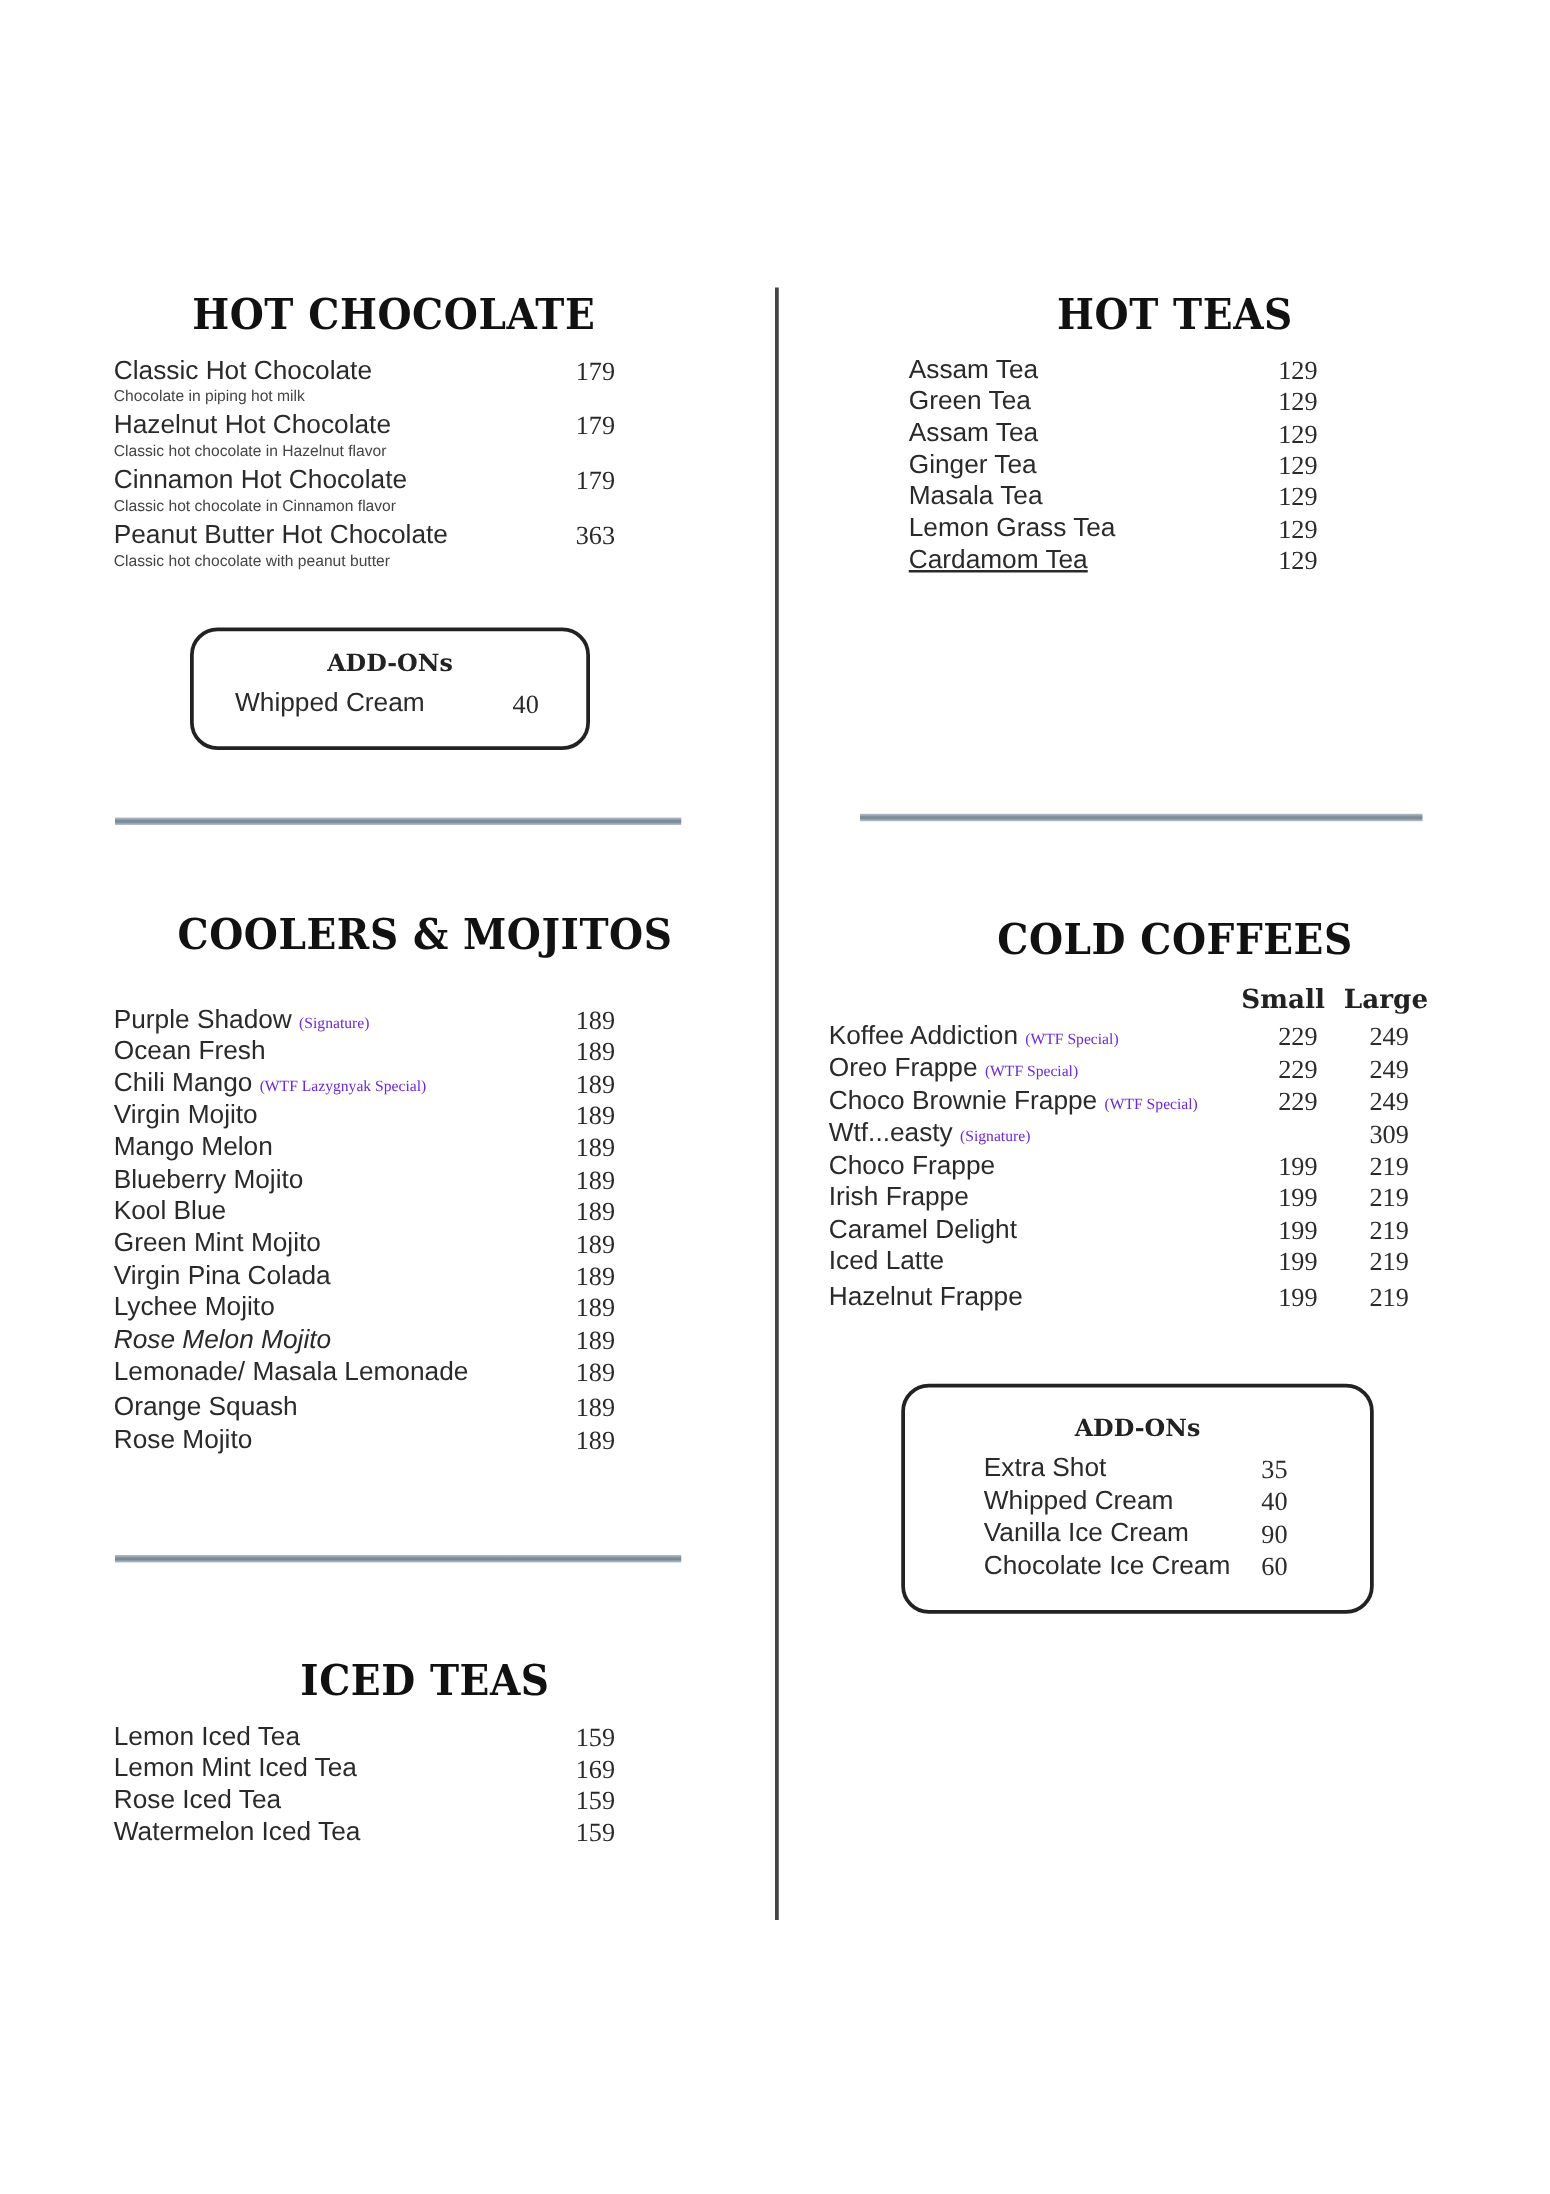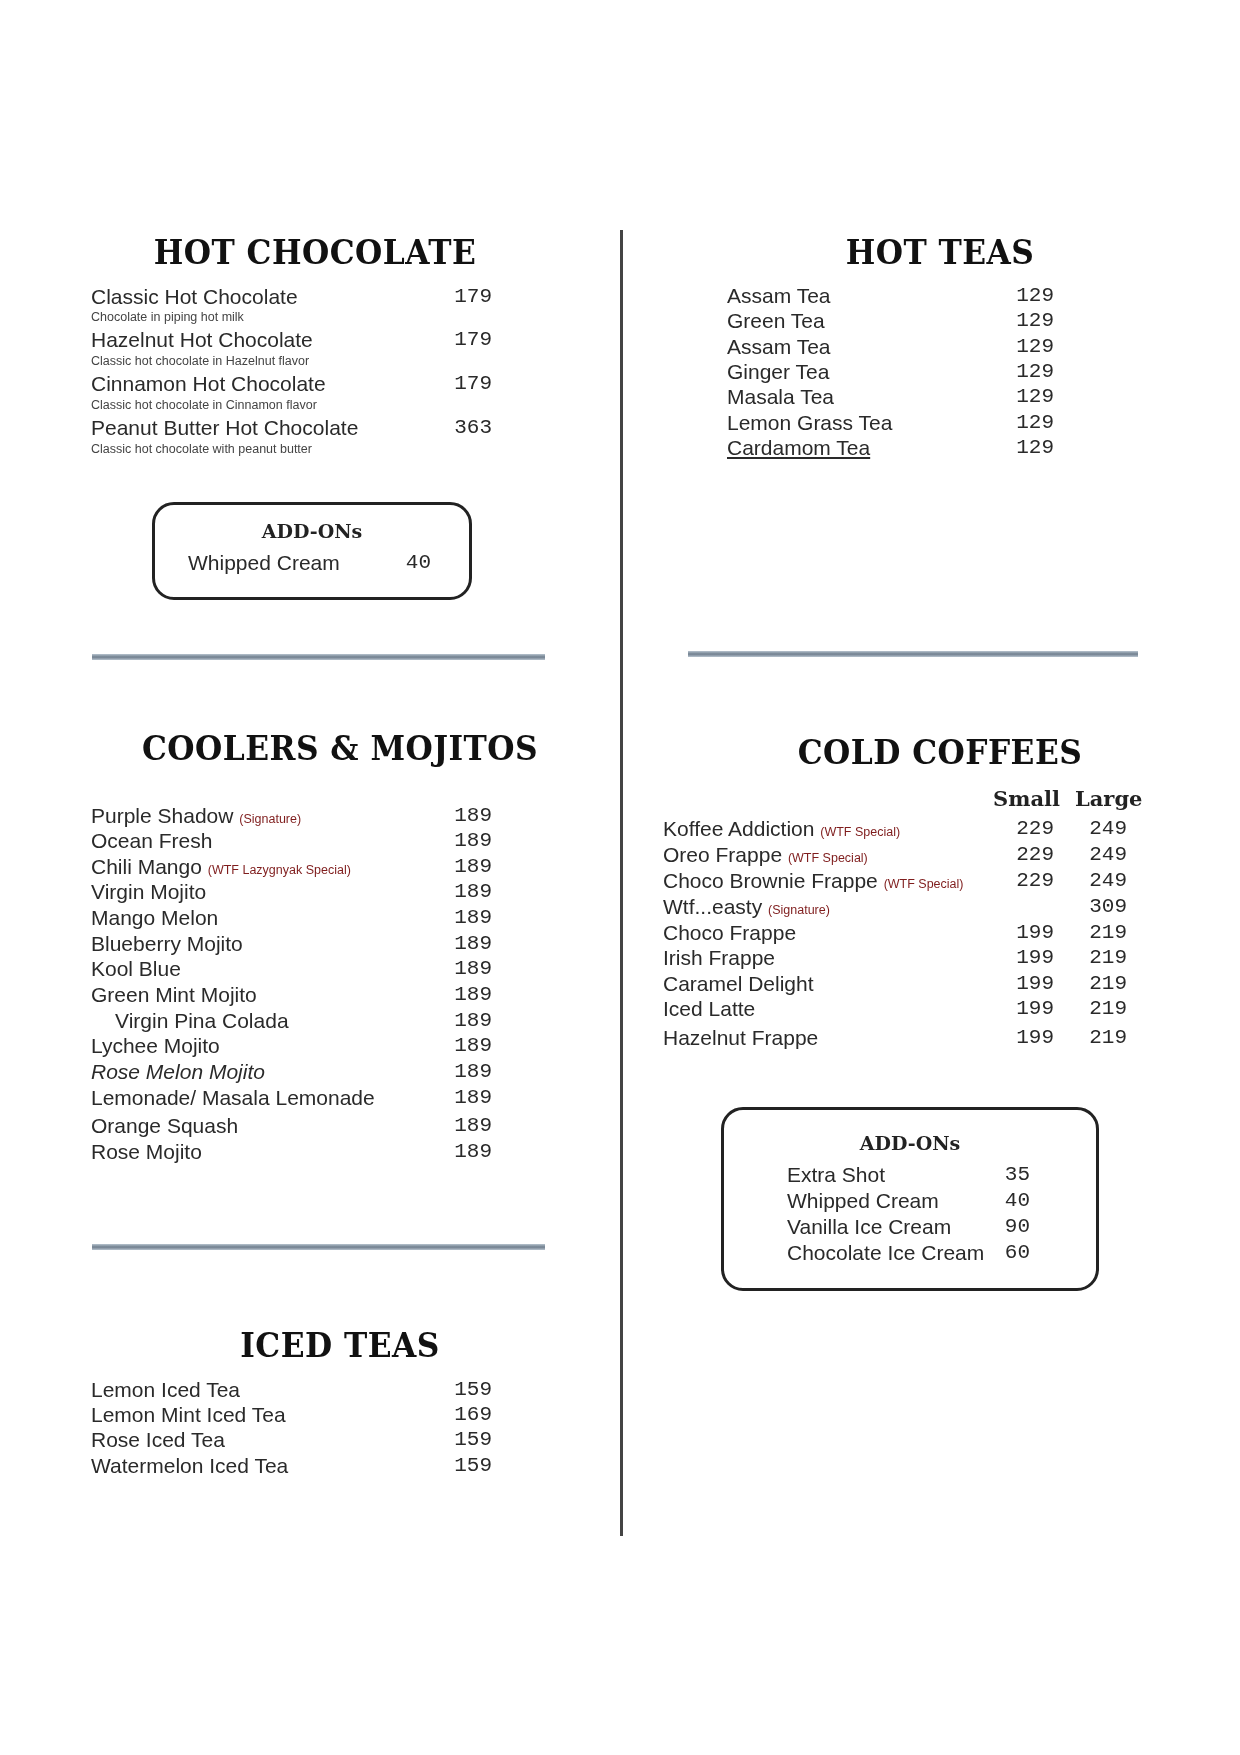--- a/index.html
+++ b/index.html
@@ -11,23 +11,23 @@
     text-align: center; white-space: nowrap; transform: scaleX(0.92); transform-origin: center;
   }
   .item {
     position: absolute; font-family: "Liberation Sans", sans-serif; font-size: 21px;
     color: #2a2a2a; white-space: nowrap; line-height: 24px;
   }
   .desc {
     position: absolute; font-family: "Liberation Sans", sans-serif; font-size: 12.5px;
     color: #444; white-space: nowrap; line-height: 14px;
   }
-  .tag { font-size: 12.5px; color: #7f1d1d; }
+  .tag { font-size: 12.5px; color: #6d28d9; font-family: Liberation Serif, serif; }
   .price {
-    position: absolute; font-family: Liberation Mono, monospace; font-size: 21px;
+    position: absolute; font-family: Liberation Serif, serif; font-size: 21px;
     color: #2a2a2a; white-space: nowrap; line-height: 24px; text-align: right; width: 50px;
   }
   .sepline {
     position: absolute; height: 6px;
     background: linear-gradient(to bottom, #b8c4cf 0%, #7d8c9a 40%, #7a8897 60%, #b8c4cf 100%);
   }
   .vline { position: absolute; width: 3px; background: #444; }
   .addon-box {
     position: absolute; border: 3px solid #222; border-radius: 22px; background: #fff;
   }
@@ -108,21 +108,21 @@
 
 <div class="item" style="left:91px; top:932px;">Blueberry Mojito</div>
 <div class="price" style="left:442px; top:932px;">189</div>
 
 <div class="item" style="left:91px; top:957px;">Kool Blue</div>
 <div class="price" style="left:442px; top:957px;">189</div>
 
 <div class="item" style="left:91px; top:983px;">Green Mint Mojito</div>
 <div class="price" style="left:442px; top:983px;">189</div>
 
-<div class="item" style="left:91px; top:1009px;margin-left:24px;">Virgin Pina Colada</div>
+<div class="item" style="left:91px; top:1009px;">Virgin Pina Colada</div>
 <div class="price" style="left:442px; top:1009px;">189</div>
 
 <div class="item" style="left:91px; top:1034px;">Lychee Mojito</div>
 <div class="price" style="left:442px; top:1034px;">189</div>
 
 <div class="item" style="left:91px; top:1060px;font-style:italic;">Rose Melon Mojito</div>
 <div class="price" style="left:442px; top:1060px;">189</div>
 
 <div class="item" style="left:91px; top:1086px;">Lemonade/ Masala Lemonade</div>
 <div class="price" style="left:442px; top:1086px;">189</div>

